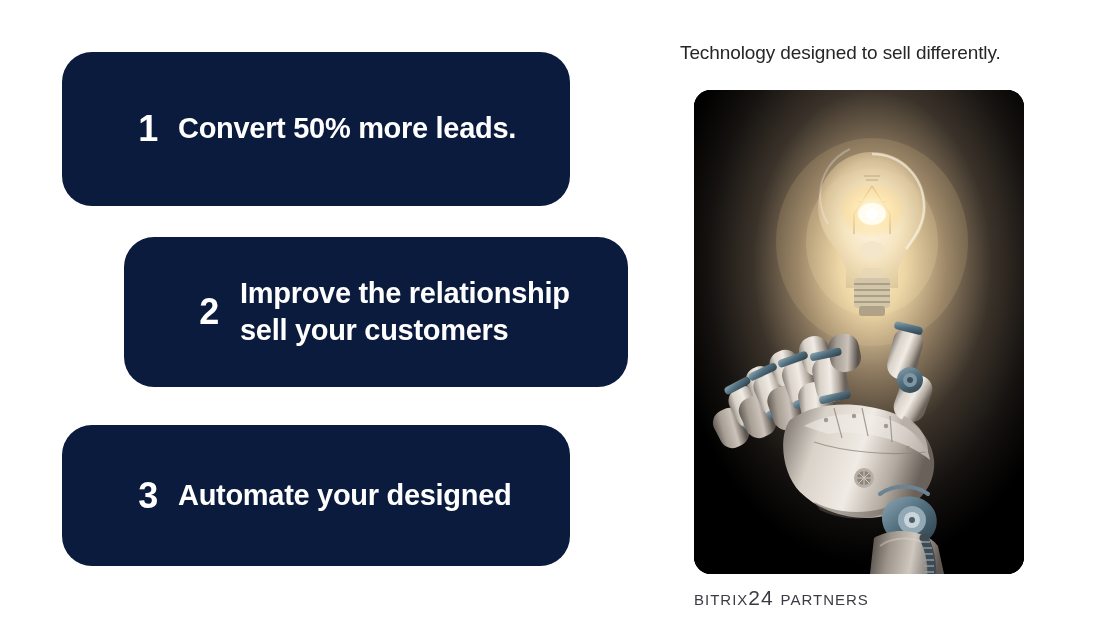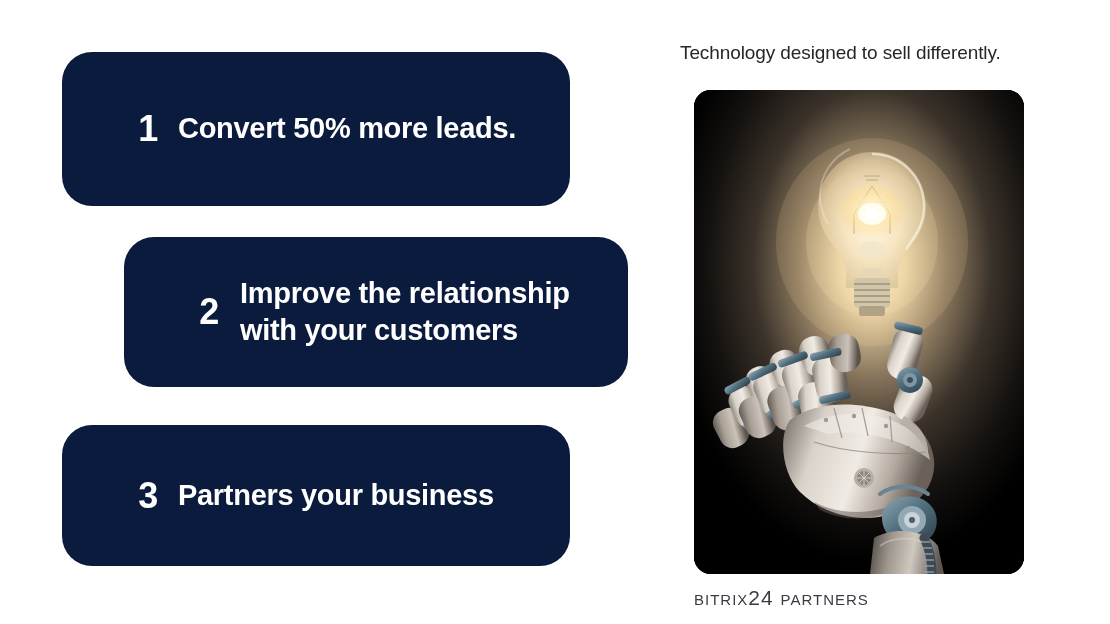--- a/index.html
+++ b/index.html
@@ -95,26 +95,26 @@
 
   <div class="cards">
 
     <div class="card" id="card-1">
       <div class="card-num">1</div>
       <div class="card-text">Convert 50% more leads.</div>
     </div>
 
     <div class="card" id="card-2">
       <div class="card-num">2</div>
-      <div class="card-text">Improve the relationship with your customers</div>
+      <div class="card-text">Improve the relationship sell your customers</div>
     </div>
 
     <div class="card" id="card-3">
       <div class="card-num">3</div>
-      <div class="card-text">Partners your business</div>
+      <div class="card-text">Automate your designed</div>
     </div>
 
   </div>
 
   <div class="right">
 
     <div class="tagline">Technology designed to sell differently.</div>
 
     <div class="media">
       <svg viewBox="0 0 330 484" preserveAspectRatio="xMidYMid slice">

